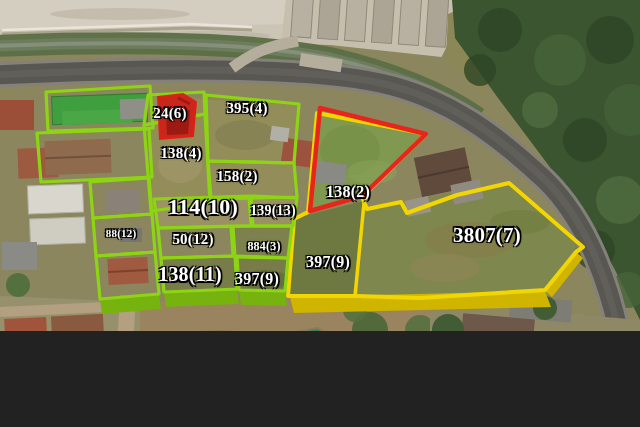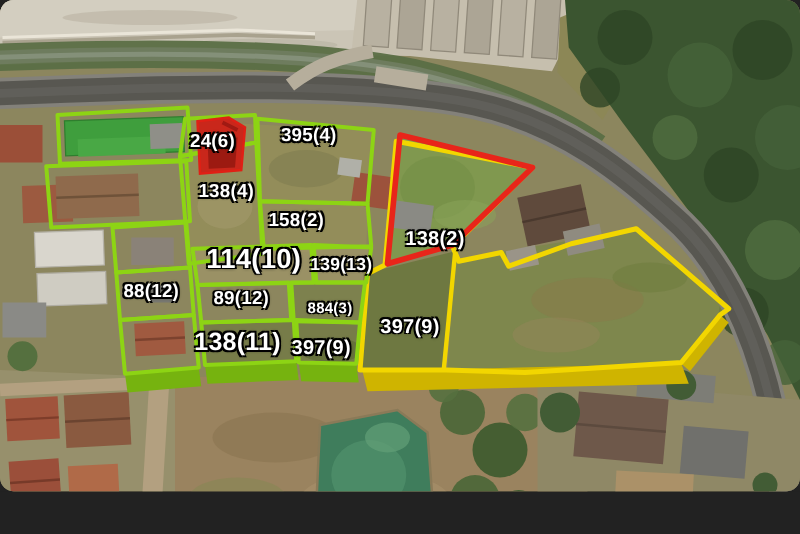--- a/index.html
+++ b/index.html
@@ -1,19 +1,18 @@
 <!DOCTYPE html>
 <html><head>
 <meta charset="utf-8">
 <style>
   html,body{margin:0;padding:0;background:#222;}
   .stage{
-    position:relative;width:640px;height:393px;overflow:hidden;
-    font-family:Liberation Sans, sans-serif;
-    border-radius:11px;
+    position:relative;width:640px;height:331px;overflow:hidden;
+    font-family:Liberation Serif, serif;
   }
   .stage svg{position:absolute;left:0;top:0;}
   .parcel-label{
     position:absolute;transform:translate(-50%,-50%);
     color:#fff;font-weight:bold;white-space:nowrap;line-height:1;
     text-shadow:-1.5px -1.5px 0 #000,1.5px -1.5px 0 #000,-1.5px 1.5px 0 #000,
                 1.5px 1.5px 0 #000,0 0 3px #000;
     letter-spacing:.2px;
   }
 </style>
@@ -245,19 +244,20 @@
     </g>
   </svg>
 
   <div class="parcel-label" style="left:170px;top:113px;font-size:15px">24(6)</div>
   <div class="parcel-label" style="left:247px;top:108px;font-size:15px">395(4)</div>
   <div class="parcel-label" style="left:181px;top:153px;font-size:15px">138(4)</div>
   <div class="parcel-label" style="left:237px;top:176px;font-size:15px">158(2)</div>
   <div class="parcel-label" style="left:348px;top:192px;font-size:16px">138(2)</div>
   <div class="parcel-label" style="left:203px;top:207px;font-size:22px">114(10)</div>
   <div class="parcel-label" style="left:273px;top:211px;font-size:14px">139(13)</div>
-  <div class="parcel-label" style="left:121px;top:233px;font-size:15px">88(12)</div>
-  <div class="parcel-label" style="left:193px;top:239px;font-size:15px">89(12)</div>
+  <div class="parcel-label" style="left:121px;top:233px;font-size:11px">88(12)</div>
+  <div class="parcel-label" style="left:193px;top:239px;font-size:15px">50(12)</div>
   <div class="parcel-label" style="left:264px;top:246px;font-size:12px">884(3)</div>
   <div class="parcel-label" style="left:190px;top:274px;font-size:20px">138(11)</div>
   <div class="parcel-label" style="left:257px;top:279px;font-size:16px">397(9)</div>
   <div class="parcel-label" style="left:328px;top:262px;font-size:16px">397(9)</div>
+  <div class="parcel-label" style="left:487px;top:235px;font-size:21px">3807(7)</div>
 </div>
 
 </body></html>

